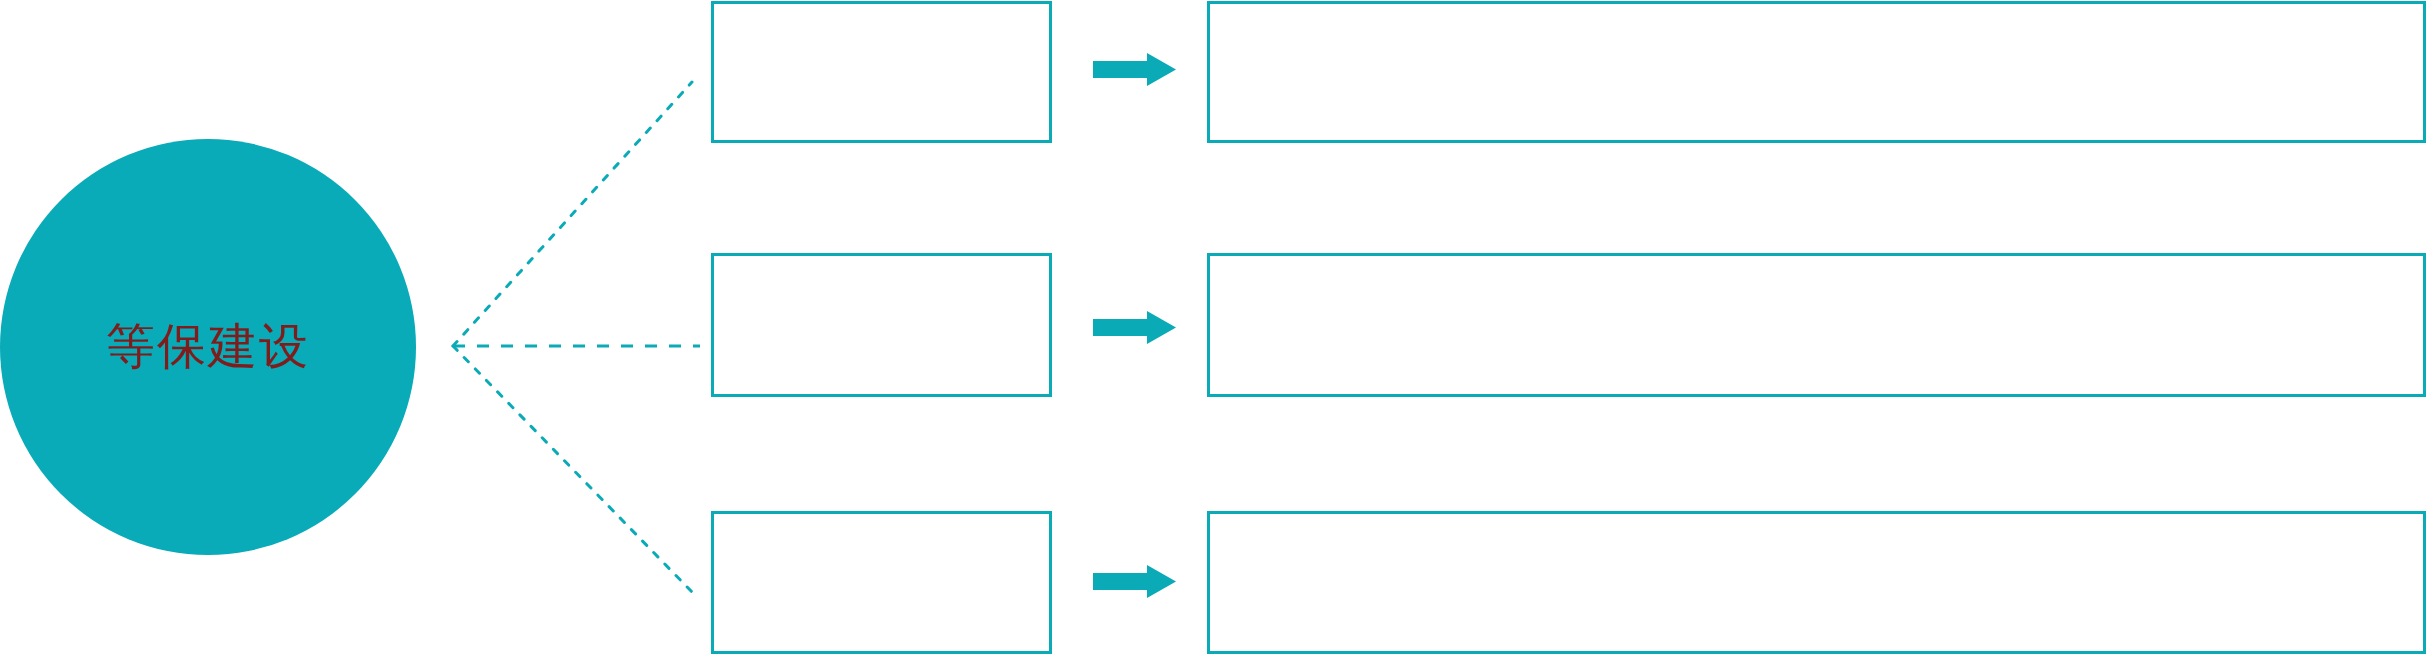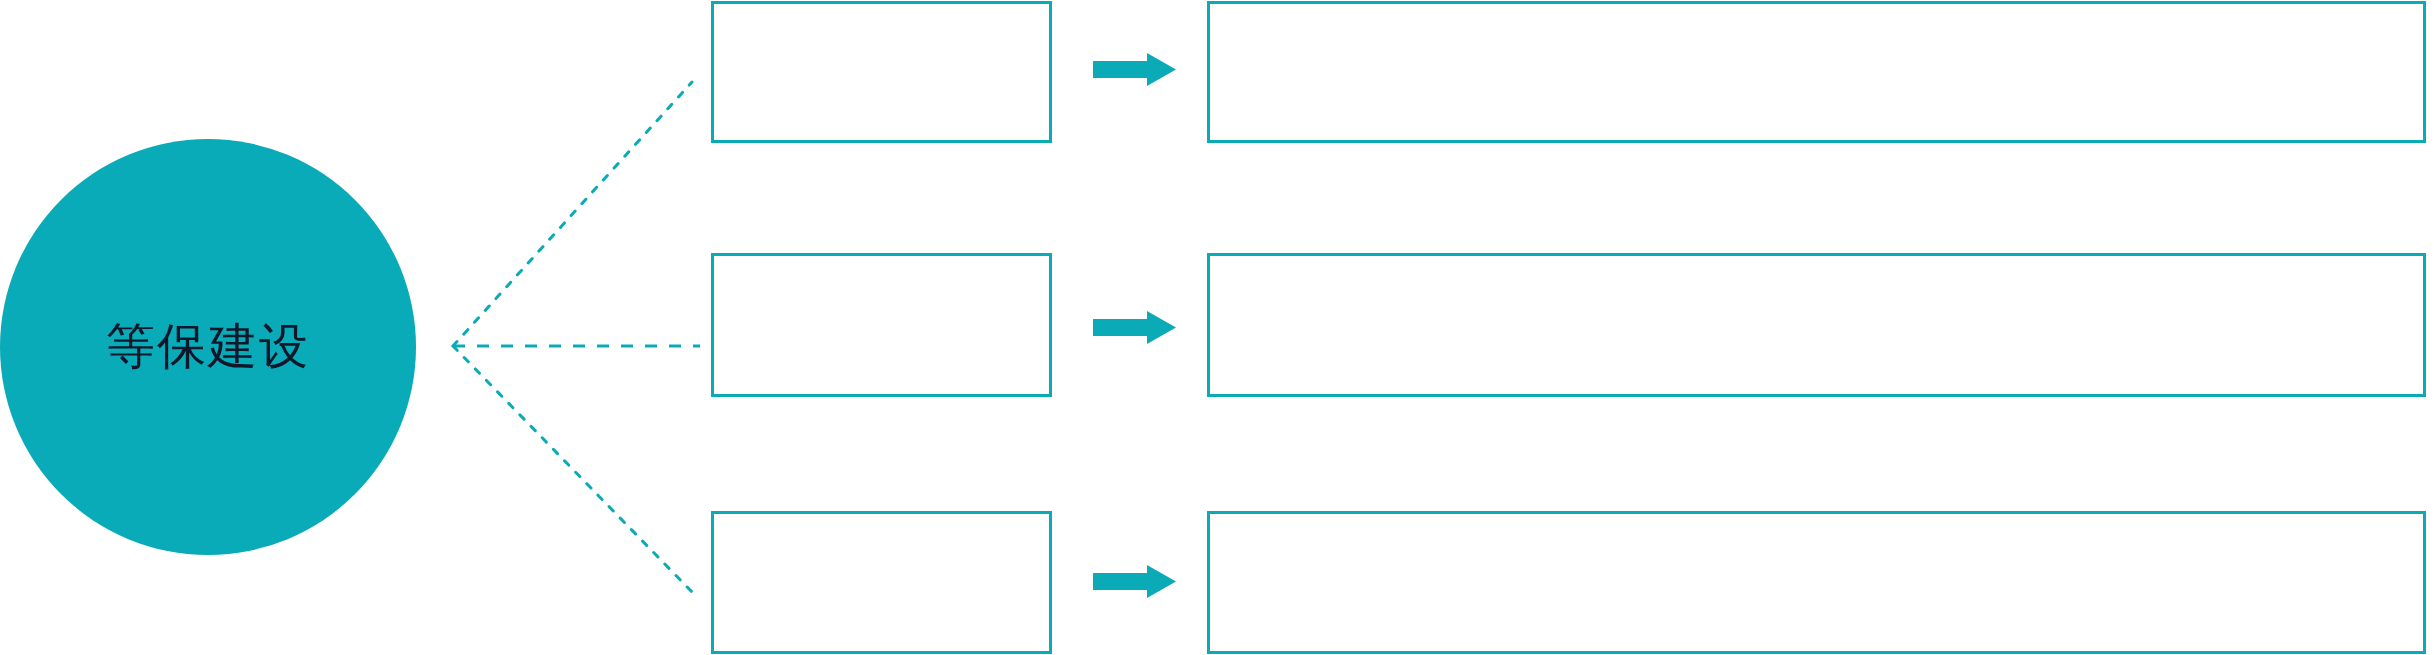--- a/index.html
+++ b/index.html
@@ -29,21 +29,21 @@
     height: 416px;
     border-radius: 50%;
     background: #08abb7;
     display: flex;
     flex-direction: column;
     align-items: center;
     justify-content: center;
     box-sizing: border-box;
   }
   .hub-line {
-    color: #0f172a;
+    color: #7f1d1d;
     font-size: 49px;
     line-height: 1.30;
     letter-spacing: 2px;
     font-weight: 400;
     white-space: nowrap;
     text-align: center;
   }
 
   
   .connector-layer {

